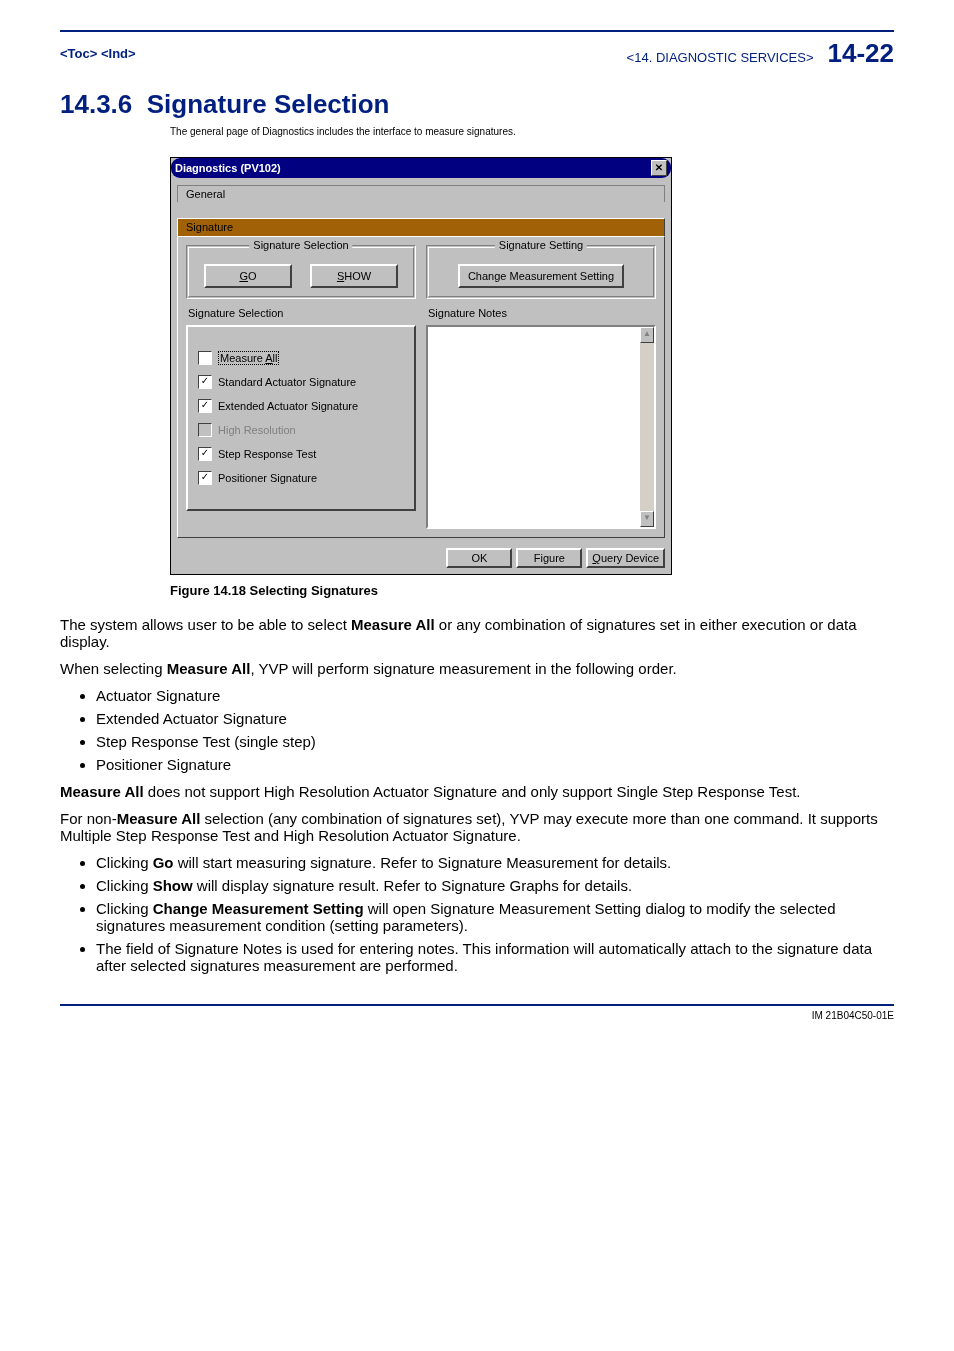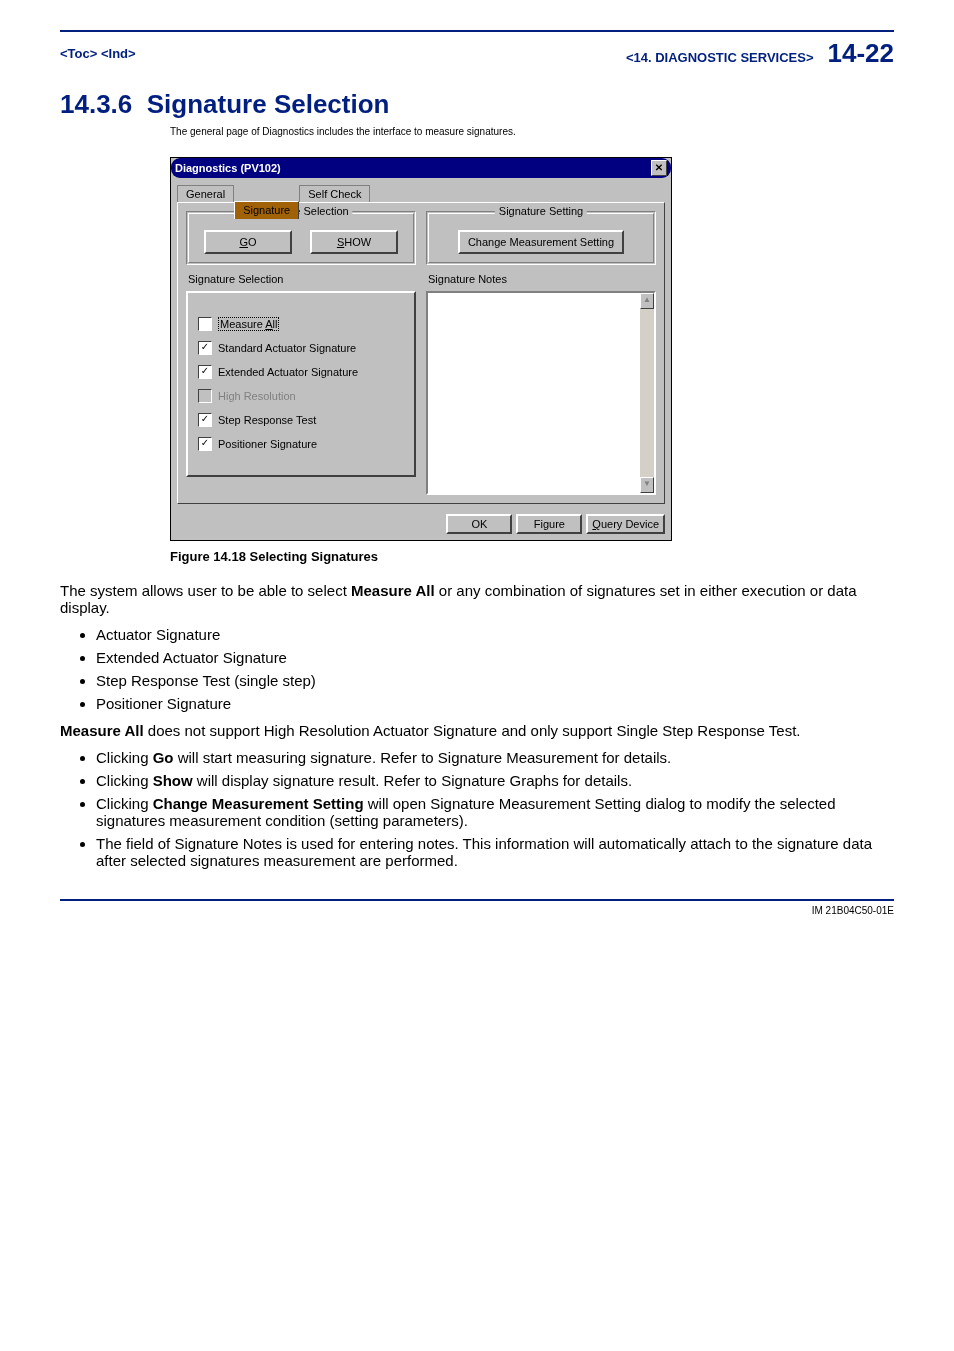--- a/index.html
+++ b/index.html
@@ -25,21 +25,21 @@
     font-weight: bold;
     font-size: 13px;
   }
   .top-right {
     display: flex;
     align-items: baseline;
     gap: 14px;
   }
   .top-chapter {
     color: #001f7f;
-    font-weight: bold;
+    font-weight: normal;
     font-size: 13px;
   }
   .page-num {
     color: #001f7f;
     font-weight: bold;
     font-size: 26px;
   }
   h2.section-title {
     color: #001f7f;
     font-size: 26px;
@@ -81,20 +81,21 @@
     text-align: center;
     border: 1px solid #fff;
     border-right-color: #404040;
     border-bottom-color: #404040;
   }
   .tabs {
     padding: 6px 6px 0 6px;
     display: flex;
     gap: 0;
     position: relative;
+    flex-direction: column;
   }
   .tab {
     border: 1px solid #808080;
     border-bottom: none;
     padding: 2px 8px;
     background: #c0c0c0;
     position: relative;
     top: 1px;
   }
   .tab.active {
@@ -347,27 +348,29 @@
         <div class="dlg-btn">OK</div>
         <div class="dlg-btn">Figure</div>
         <div class="dlg-btn"><span class="u">Q</span><span>uery Device</span></div>
       </div>
     </div>
     <div class="fig-caption">Figure 14.18  Selecting Signatures</div>
   </div>
 
   <div class="body-text">
     <p><span>The system allows user to be able to select </span><b>Measure All</b><span> or any combination of signatures set in either execution or data display.</span></p>
+    <p><span>When selecting </span><b>Measure All</b><span>, YVP will perform signature measurement in the following order.</span></p>
     <ul class="bullets">
       <li>Actuator Signature</li>
       <li>Extended Actuator Signature</li>
       <li>Step Response Test (single step)</li>
       <li>Positioner Signature</li>
     </ul>
     <p><b>Measure All</b><span> does not support High Resolution Actuator Signature and only support Single Step Response Test.</span></p>
+    <p><span>For non-</span><b>Measure All</b><span> selection (any combination of signatures set), YVP may execute more than one command. It supports Multiple Step Response Test and High Resolution Actuator Signature.</span></p>
     <ul class="bullets">
       <li><span>Clicking </span><b>Go</b><span> will start measuring signature. Refer to Signature Measurement for details.</span></li>
       <li><span>Clicking </span><b>Show</b><span> will display signature result.  Refer to Signature Graphs for details.</span></li>
       <li><span>Clicking </span><b>Change Measurement Setting</b><span> will open  Signature Measurement Setting dialog to modify the selected signatures measurement condition (setting parameters).</span></li>
       <li>The field of Signature Notes is used for entering notes.  This information will automatically attach to the signature data after selected signatures measurement are performed.</li>
     </ul>
   </div>
 
   <div class="bottom-line">
     <span>IM 21B04C50-01E</span>

